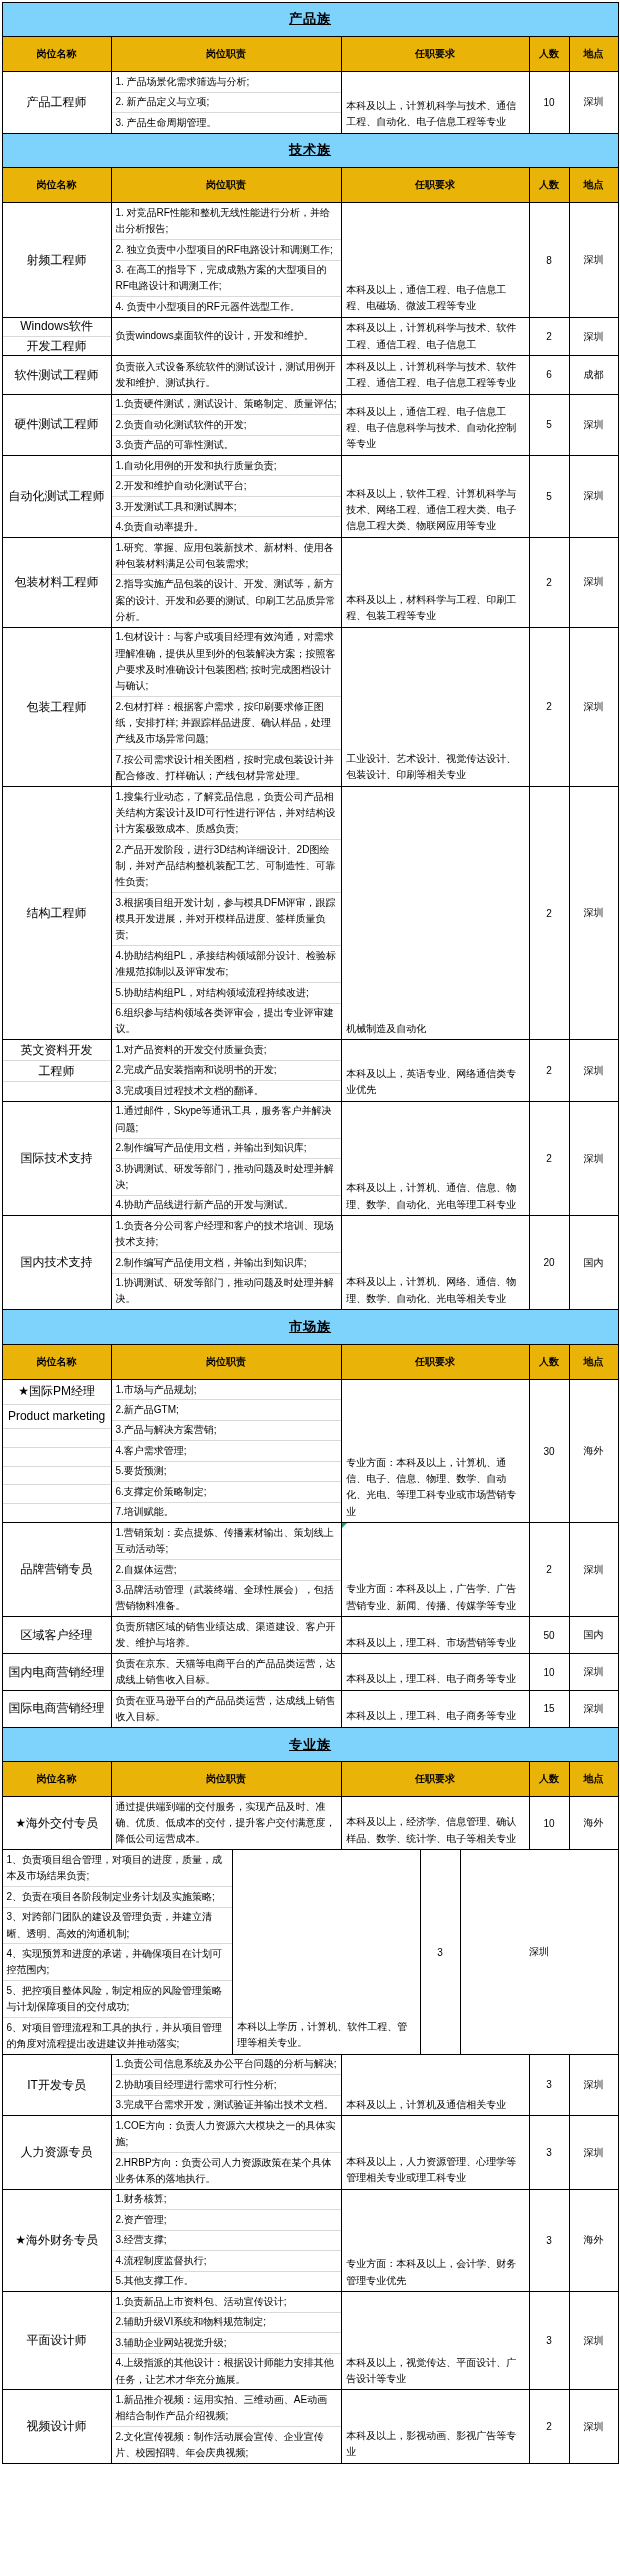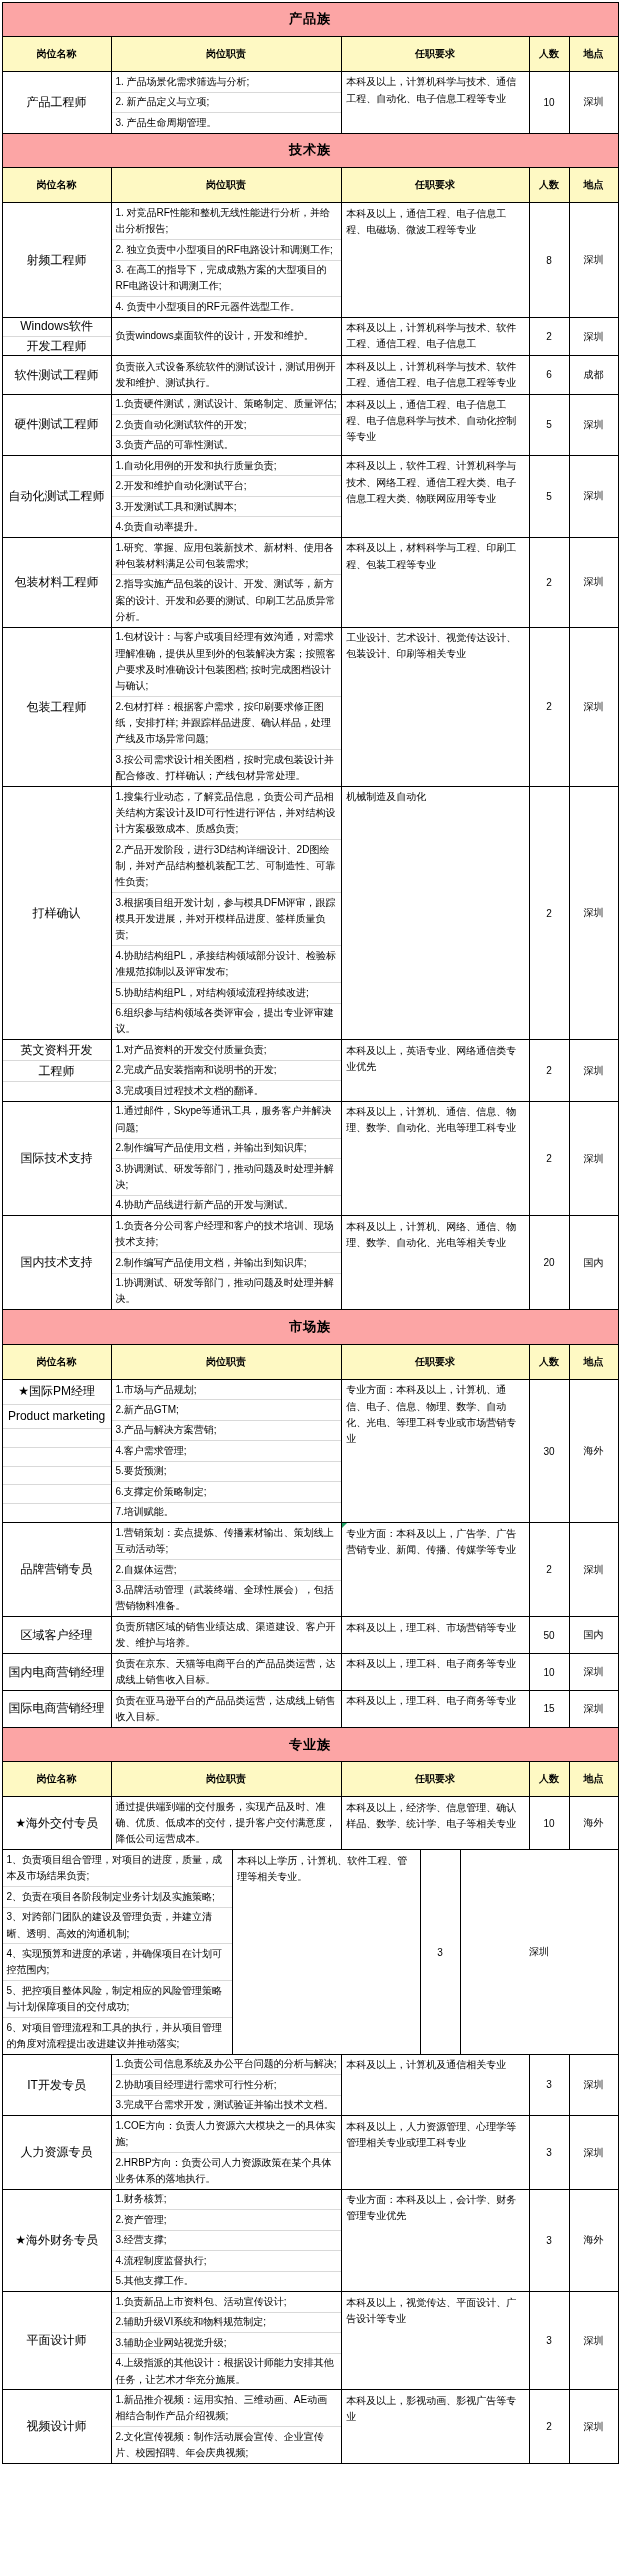--- a/index.html
+++ b/index.html
@@ -9,31 +9,32 @@
     color: #000;
     -webkit-font-smoothing: antialiased;
   }
   .sheet {
     width: 617px;
     margin: 1.6px;
     border: 1.6px solid #000;
     background: #fff;
   }
   .section-title {
-    background: #fca5a5;
+    background: #7dd3fc;
     text-align: center;
     font-weight: bold;
     font-size: 13.2px;
     padding: 7.8px 0;
     border-bottom: 1.6px solid #000;
     letter-spacing: 0.8px;
+    text-decoration: underline;
   }
   .header-row {
     display: flex;
-    background: #fef9c3;
+    background: #eab308;
     border-bottom: 1.6px solid #000;
   }
   .header-row .cell {
     display: flex;
     align-items: center;
     justify-content: center;
     font-weight: bold;
     font-size: 10px;
     padding: 10px 2.3px;
     text-align: center;
@@ -86,21 +87,21 @@
     padding: 1.6px 3.9px;
     min-height: 19.4px;
     font-size: 10px;
     line-height: 16.3px;
     border-bottom: 0.8px solid #d9d9d9;
     text-align: left;
   }
   .duty-item:last-child { border-bottom: none; }
   .req-cell {
     display: flex;
-    align-items: flex-start;
+    align-items: flex-end;
     padding: 2.3px 4.7px;
     position: relative;
     overflow: hidden;
   }
   .req-text {
     font-size: 10px;
     line-height: 16.3px;
     text-align: left;
   }
   .note-marker {
@@ -256,32 +257,32 @@
     <div class="cell col-loc center-cell">深圳</div>
   </div>
 
   <div class="job-row">
     <div class="cell col-name name-cell single">
             <div class="name-seg">包装工程师</div>
           </div>
     <div class="cell col-duties duties-cell">
             <div class="duty-item">1.包材设计：与客户或项目经理有效沟通，对需求理解准确，提供从里到外的包装解决方案；按照客户要求及时准确设计包装图档; 按时完成图档设计与确认;</div>
             <div class="duty-item">2.包材打样：根据客户需求，按印刷要求修正图纸，安排打样; 并跟踪样品进度、确认样品，处理产线及市场异常问题;</div>
-            <div class="duty-item">3.按公司需求设计相关图档，按时完成包装设计并配合修改、打样确认；产线包材异常处理。</div>
+            <div class="duty-item">7.按公司需求设计相关图档，按时完成包装设计并配合修改、打样确认；产线包材异常处理。</div>
           </div>
     <div class="cell col-req req-cell">
       <div class="req-text">工业设计、艺术设计、视觉传达设计、包装设计、印刷等相关专业</div>
     </div>
     <div class="cell col-count center-cell">2</div>
     <div class="cell col-loc center-cell">深圳</div>
   </div>
 
   <div class="job-row">
     <div class="cell col-name name-cell single">
-            <div class="name-seg">打样确认</div>
+            <div class="name-seg">结构工程师</div>
           </div>
     <div class="cell col-duties duties-cell">
             <div class="duty-item">1.搜集行业动态，了解竞品信息，负责公司产品相关结构方案设计及ID可行性进行评估，并对结构设计方案极致成本、质感负责;</div>
             <div class="duty-item">2.产品开发阶段，进行3D结构详细设计、2D图绘制，并对产品结构整机装配工艺、可制造性、可靠性负责;</div>
             <div class="duty-item">3.根据项目组开发计划，参与模具DFM评审，跟踪模具开发进展，并对开模样品进度、签样质量负责;</div>
             <div class="duty-item">4.协助结构组PL，承接结构领域部分设计、检验标准规范拟制以及评审发布;</div>
             <div class="duty-item">5.协助结构组PL，对结构领域流程持续改进;</div>
             <div class="duty-item">6.组织参与结构领域各类评审会，提出专业评审建议。</div>
           </div>
     <div class="cell col-req req-cell">

